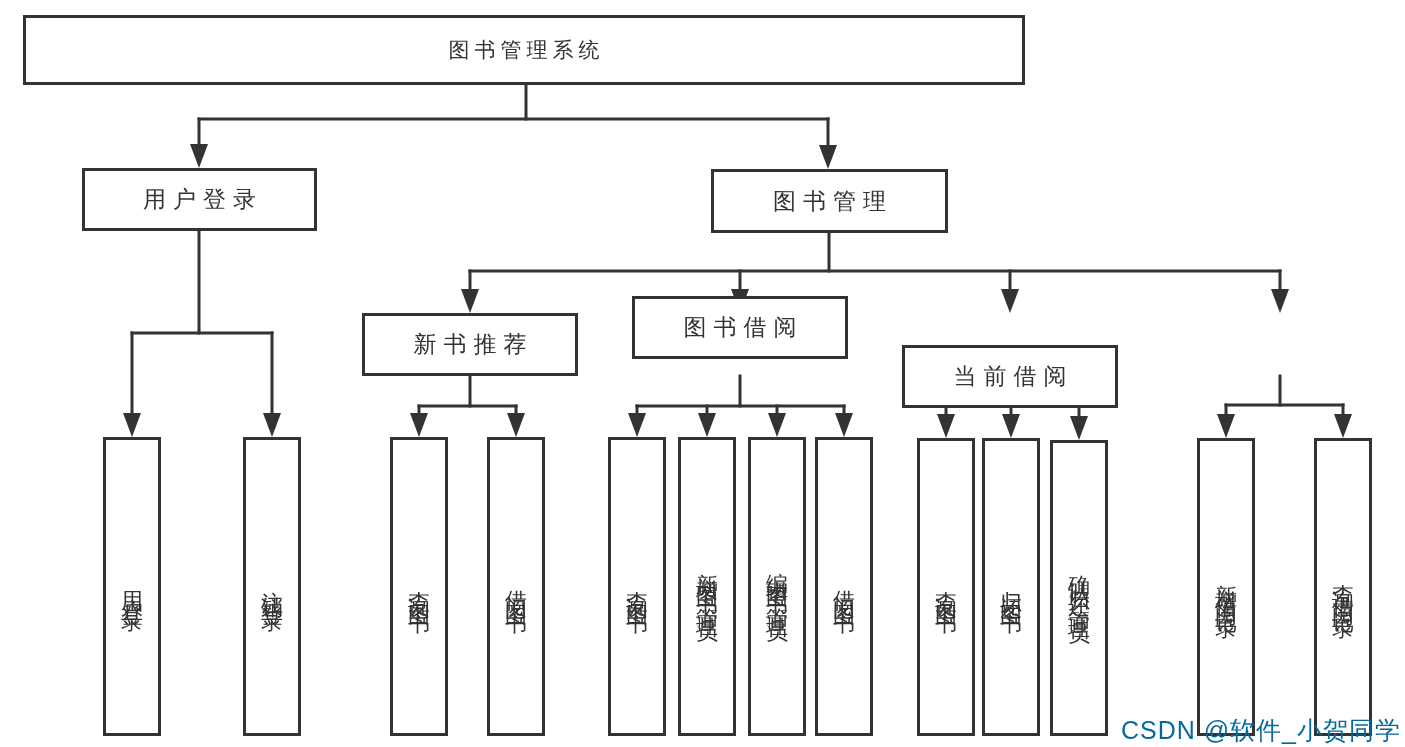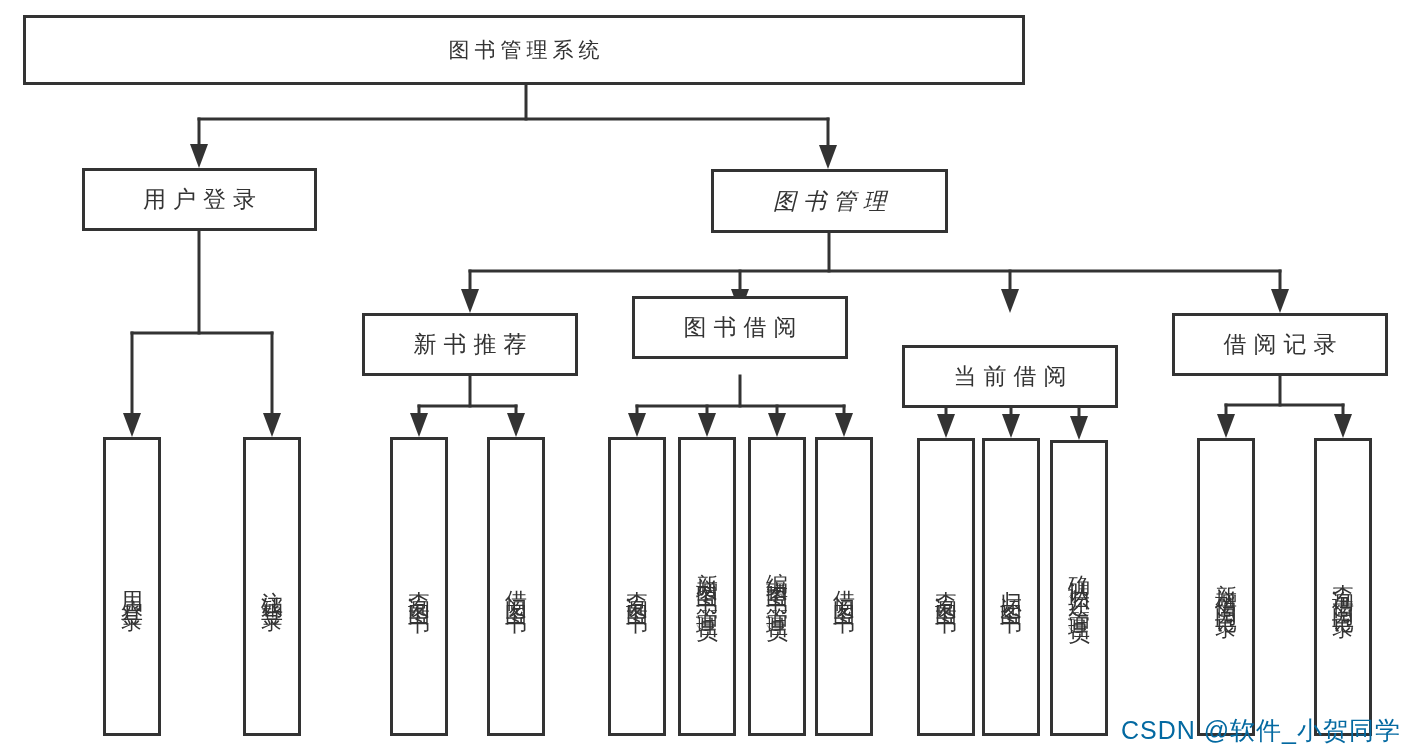--- a/index.html
+++ b/index.html
@@ -125,35 +125,32 @@
       <polygon points="1334,414 1352,414 1343,438" fill="#333333"></polygon>
     </svg>
 
   <div class="node" style="left:23px; top:15px; width:1002px; height:70px;">
     <span class="root-label">图书管理系统</span>
   </div>
 
   <div class="node" style="left:82px; top:168px; width:235px; height:63px;">
     <span class="h-label">用户登录</span>
   </div>
-  <div class="node" style="left:711px; top:169px; width:237px; height:64px;font-style:italic;">
+  <div class="node" style="left:711px; top:169px; width:237px; height:64px;">
     <span class="h-label">图书管理</span>
   </div>
 
   <div class="node" style="left:362px; top:313px; width:216px; height:63px;">
     <span class="h-label">新书推荐</span>
   </div>
   <div class="node" style="left:632px; top:296px; width:216px; height:63px;">
     <span class="h-label">图书借阅</span>
   </div>
   <div class="node" style="left:902px; top:313px; width:216px; height:63px;margin-top:32px;">
     <span class="h-label">当前借阅</span>
-  </div>
-  <div class="node" style="left:1172px; top:313px; width:216px; height:63px;">
-    <span class="h-label">借阅记录</span>
   </div>
 
   <div class="node leaf" style="left:103px; top:437px; width:58px; height:299px;">
     <span class="vtext">用户登录</span>
   </div>
   <div class="node leaf" style="left:243px; top:437px; width:58px; height:299px;">
     <span class="vtext">注销登录</span>
   </div>
 
   <div class="node leaf" style="left:390px; top:437px; width:58px; height:299px;">

